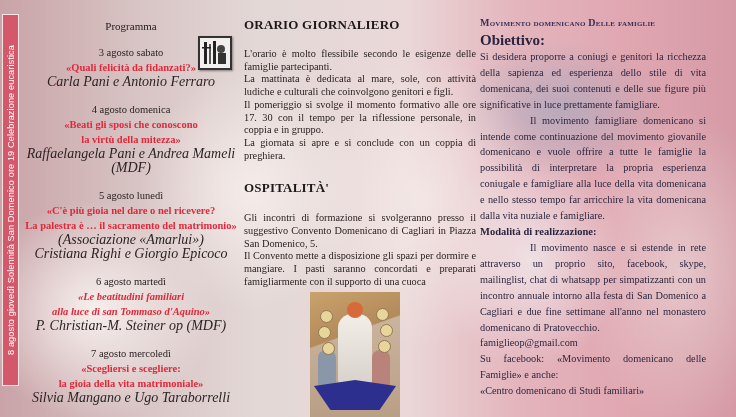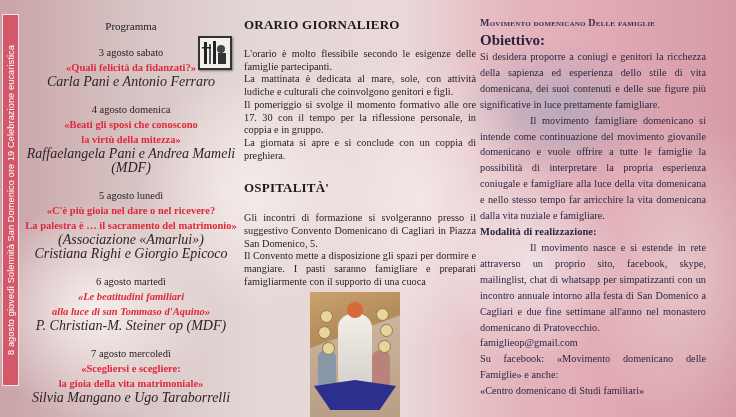--- a/index.html
+++ b/index.html
@@ -143,21 +143,21 @@
   <h2 class="h-section mid-h1">ORARIO GIORNALIERO</h2>
   <div class="mid-p1">
     <p class="para">L'orario è molto flessibile secondo le esigenze delle famiglie partecipanti.</p>
     <p class="para">La mattinata è dedicata al mare, sole, con attività ludiche e culturali che coinvolgono genitori e figli.</p>
     <p class="para">Il pomeriggio si svolge il momento formativo alle ore 17. 30 con il tempo per la riflessione personale, in coppia e in gruppo.</p>
     <p class="para">La giornata si apre e si conclude con un coppia di preghiera.</p>
   </div>
   <h2 class="h-section mid-h2">OSPITALITÀ'</h2>
   <div class="mid-p2">
     <p class="para">Gli incontri di formazione si svolgeranno presso il suggestivo Convento Domenicano di Cagliari in Piazza San Domenico, 5.</p>
-    <p class="para">Il Convento mette a disposizione gli spazi per dormire e mangiare. I pasti saranno famigliare e preparati famigliarmente con il supporto di una cuoca</p>
+    <p class="para">Il Convento mette a disposizione gli spazi per dormire e mangiare. I pasti saranno concordati e preparati famigliarmente con il supporto di una cuoca</p>
   </div>
   <div class="mosaic">
     <div class="left-fig"></div>
     <div class="right-fig"></div>
     <div class="halo" style="left:10px;top:18px"></div>
     <div class="halo" style="left:8px;top:34px"></div>
     <div class="halo" style="left:12px;top:50px"></div>
     <div class="halo" style="left:66px;top:16px"></div>
     <div class="halo" style="left:70px;top:32px"></div>
     <div class="halo" style="left:68px;top:48px"></div>

